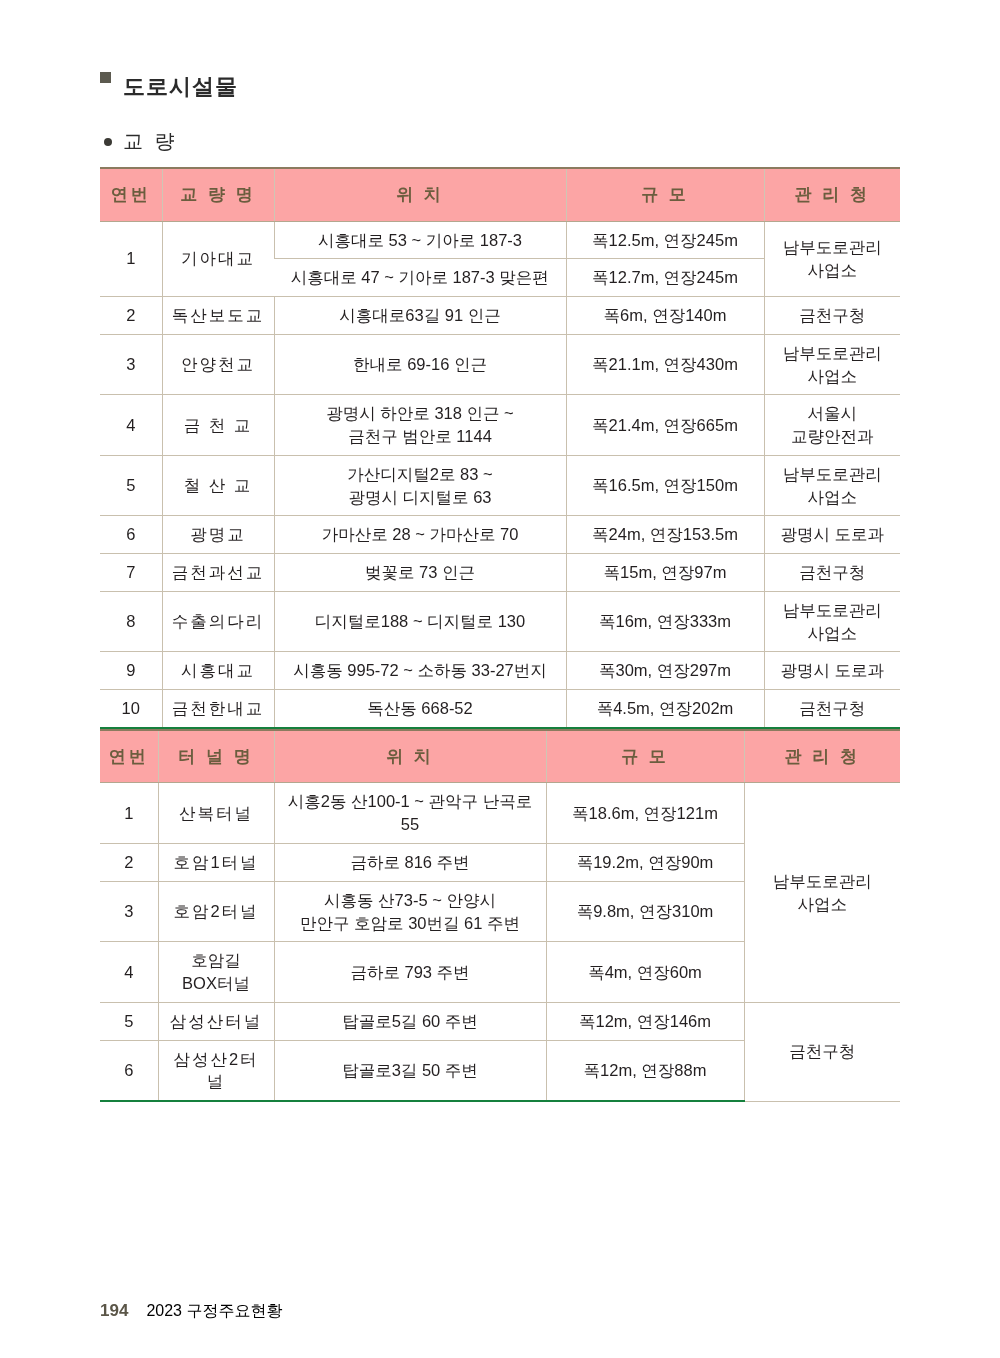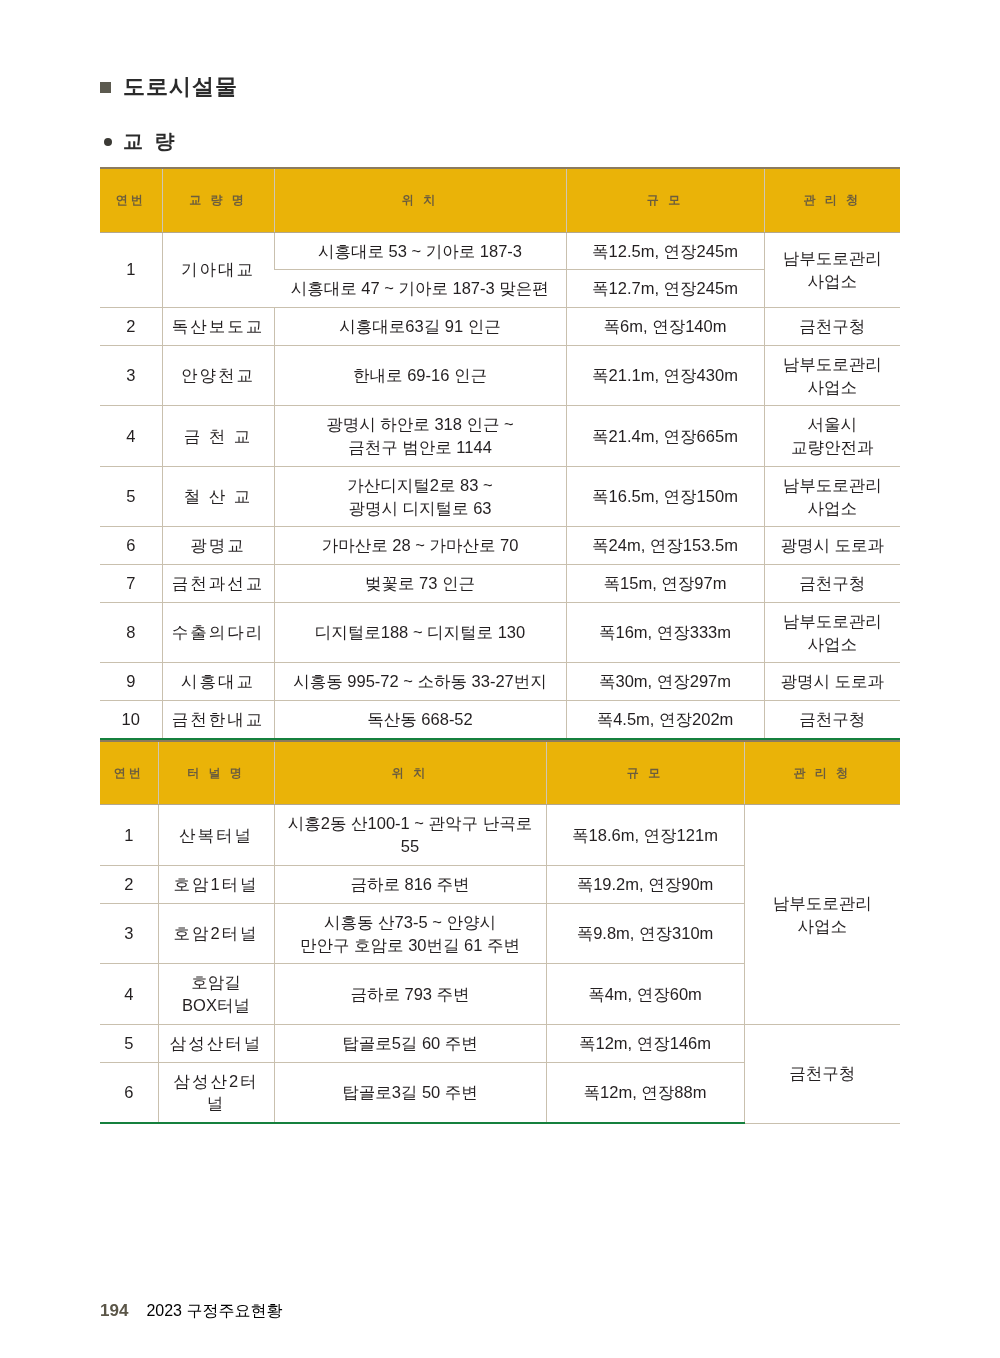--- a/index.html
+++ b/index.html
@@ -19,21 +19,20 @@
     position: absolute;
     left: 0; top: 0;
     width: 1000px;
     height: 1358px;
     padding: 60px 100px 0 100px;
   }
 
   
   .h-sq {
     display: flex;
-    align-items: center;
     gap: 12px;
     margin: 12px 0 0 0;
   }
   .h-sq .sq {
     width: 11px; height: 11px;
     background: #5c5a4f;
     display: inline-block;
   }
   .h-sq .txt {
     font-size: 22px;
@@ -48,39 +47,39 @@
     margin: 26px 0 12px 4px;
   }
   .h-dot .dot {
     width: 8px; height: 8px;
     border-radius: 50%;
     background: #3b3a35;
     display: inline-block;
   }
   .h-dot .txt {
     font-size: 20px;
-    font-weight: bold;
+    font-weight: normal;
     letter-spacing: 3px;
     color: #2b2b2b;
   }
 
   
   table {
     border-collapse: collapse;
     width: 800px;
     table-layout: fixed;
     margin-left: 0;
   }
   table.tbl th {
-    background: #eab308;
+    background: #fca5a5;
     color: #6b5d3e;
-    font-size: 12px;
+    font-size: 17px;
     font-weight: bold;
     letter-spacing: 3px;
-    height: 64px;
+    height: 53px;
     border-top: 2px solid #8b7b5f;
     border-bottom: 1px solid #b3a78f;
     border-left: 1px solid #cfc6b4;
     border-right: 1px solid #cfc6b4;
     text-align: center;
     vertical-align: middle;
   }
   table.tbl th:first-child { border-left: none; }
   table.tbl th:last-child  { border-right: none; margin-top: 20px; }
 

